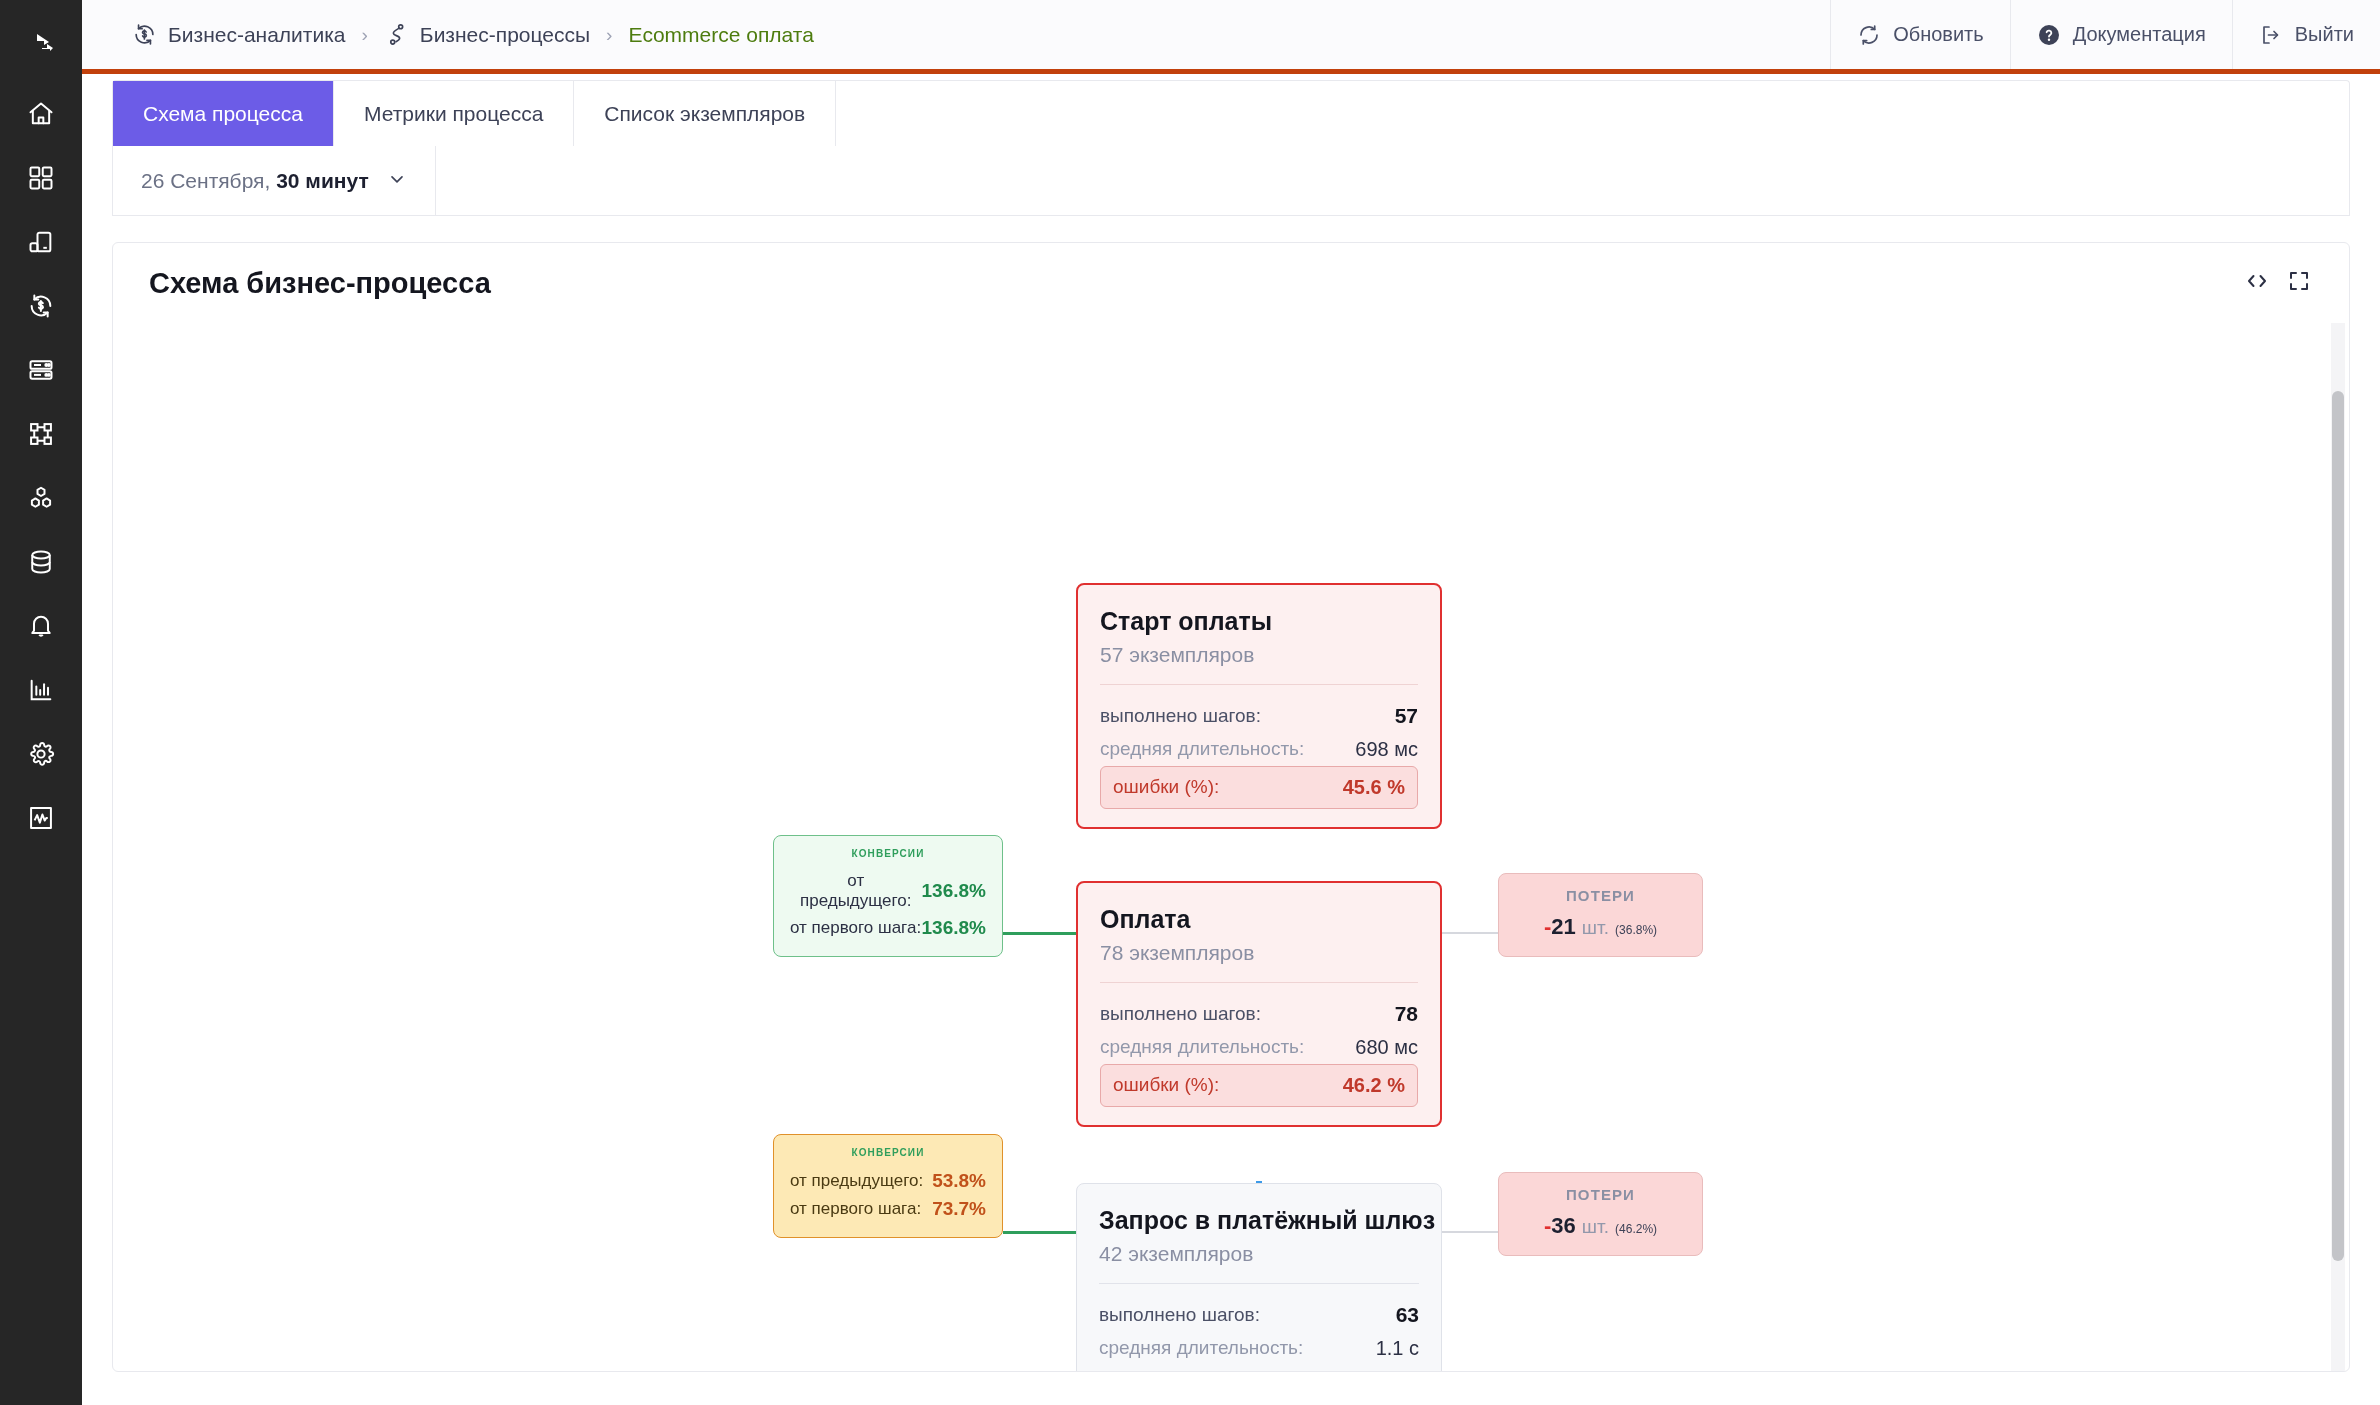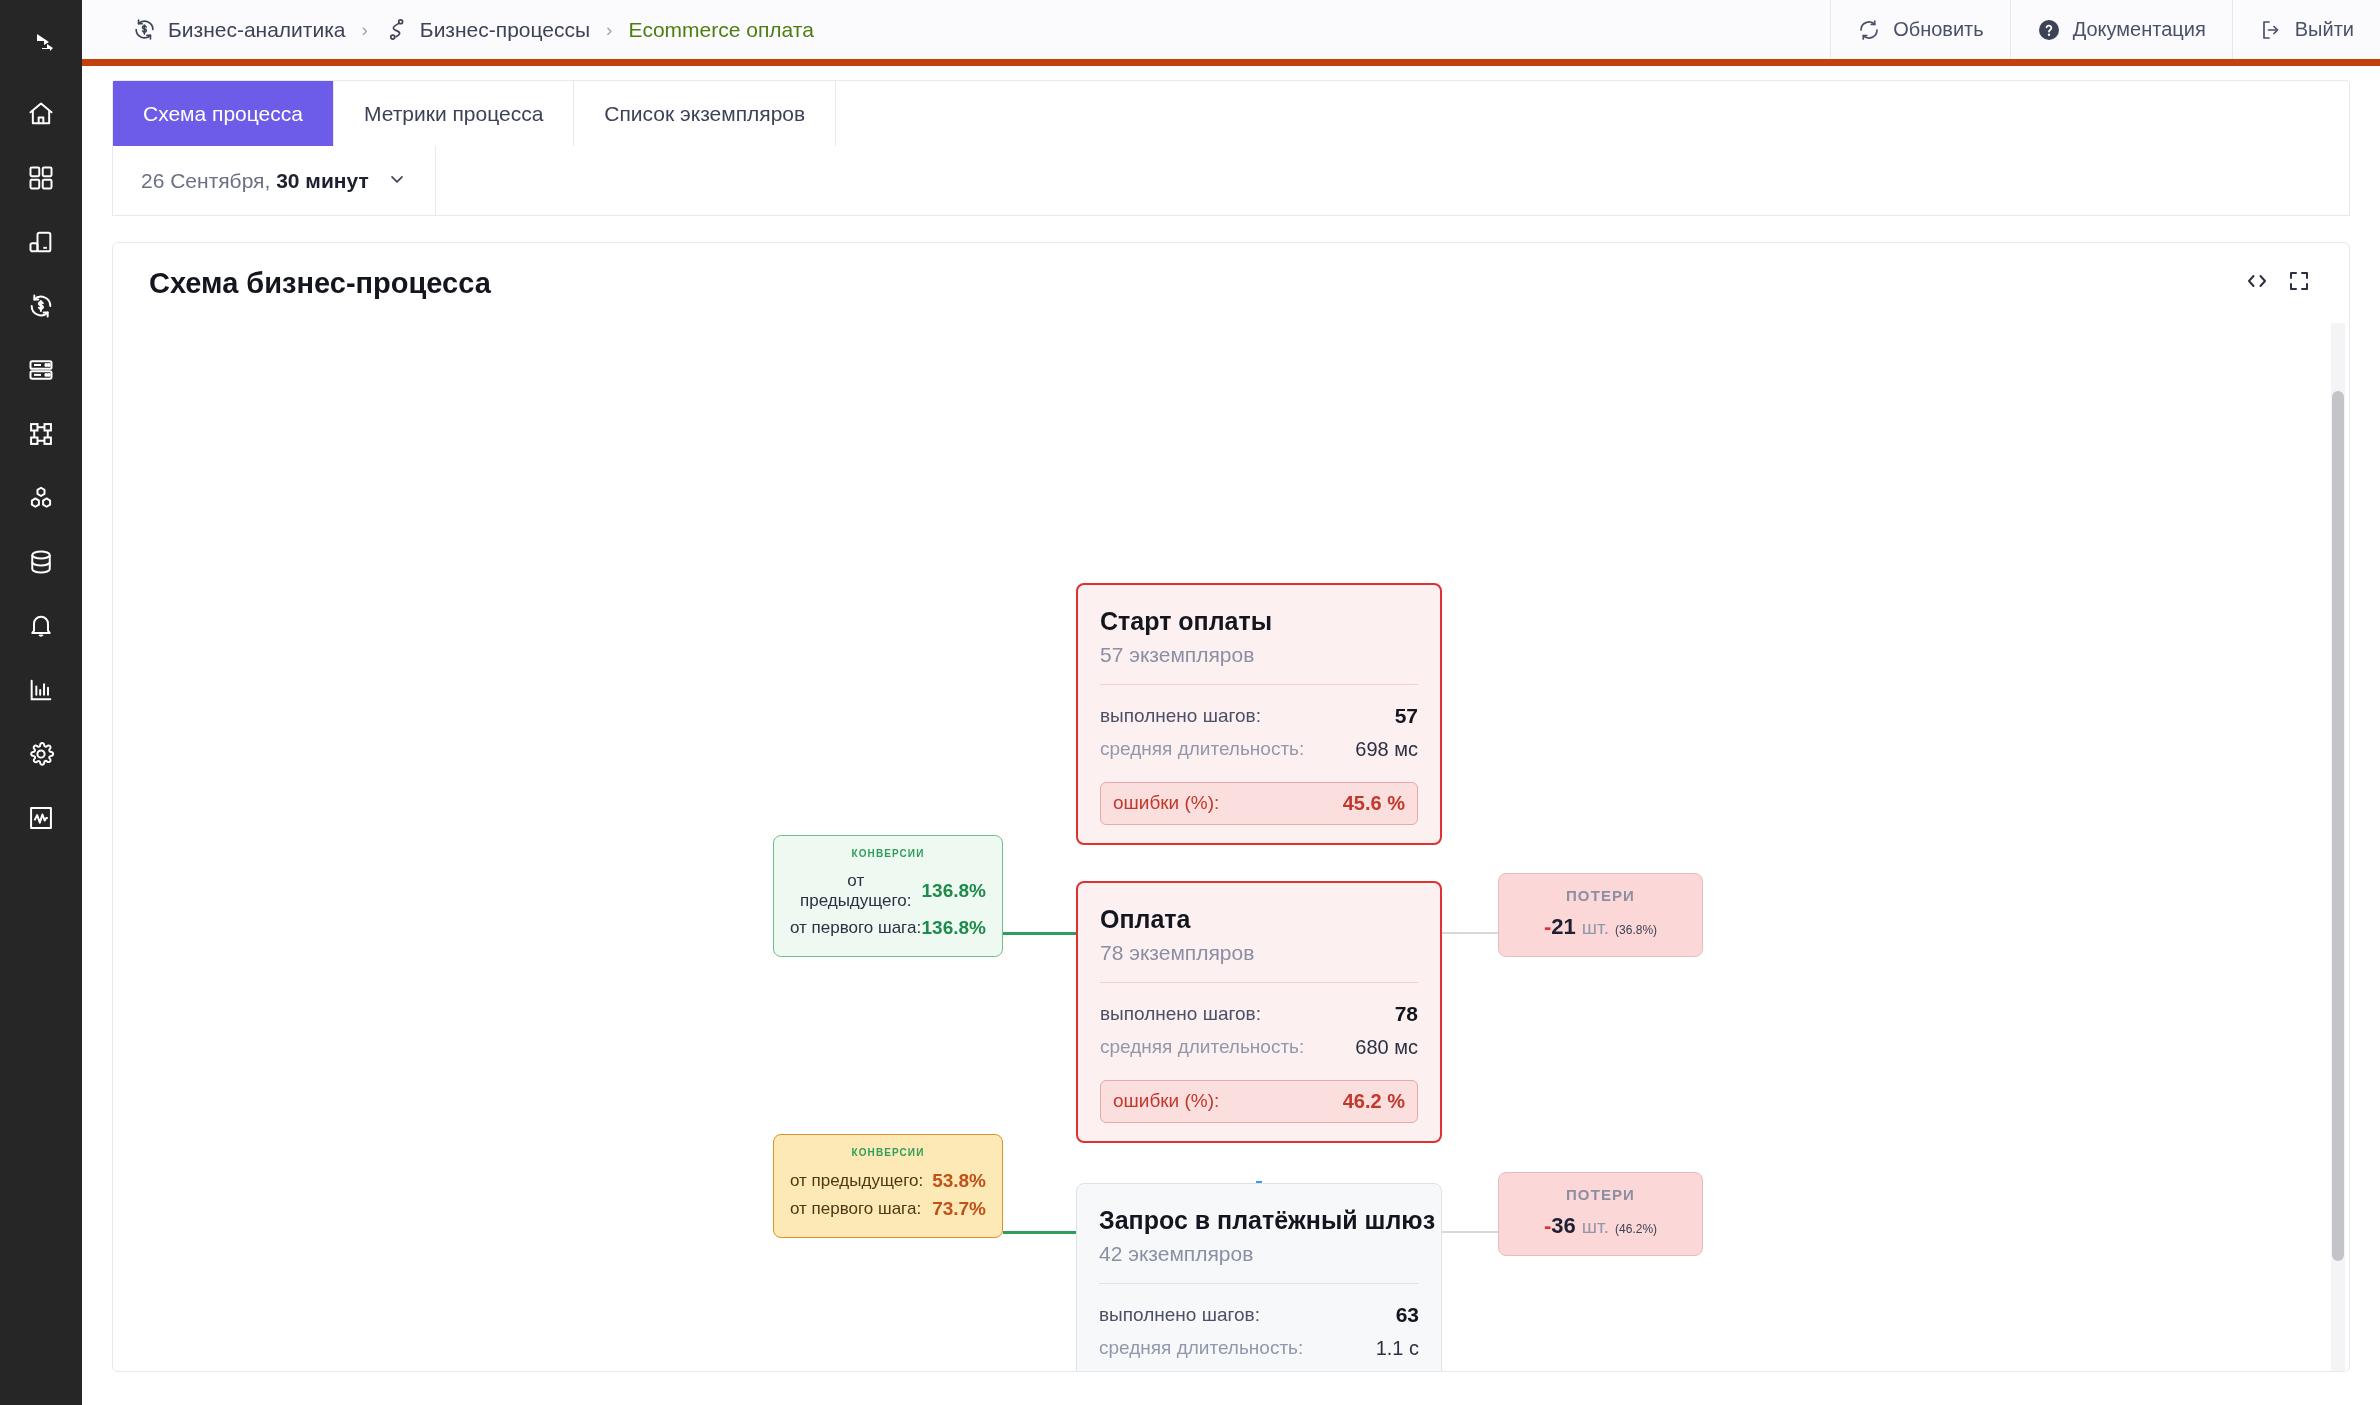--- a/index.html
+++ b/index.html
@@ -29,23 +29,23 @@
   .rail-icon {
     width: 82px; height: 64px;
     display: flex; align-items: center; justify-content: center;
     cursor: pointer;
   }
   .rail-icon svg { display: block; }
 
   
   .topbar {
     position: absolute; left: 82px; top: 0;
-    width: 2298px; height: 66px;
+    width: 2298px; height: 74px;
     background: #fbfbfd;
-    border-bottom: 7px solid #c2410c;
+    border-bottom: 5px solid #c2410c;
     display: flex; align-items: stretch; justify-content: space-between;
   }
   .crumbs {
     display: flex; align-items: center; gap: 0;
     padding-left: 50px;
   }
   .crumb {
     display: flex; align-items: center; gap: 11px;
     font-size: 21px; color: #3d4257; cursor: pointer;
   }
@@ -168,21 +168,21 @@
   .mrow {
     display: flex; align-items: center; justify-content: space-between;
     padding: 5px 0; font-size: 19px;
   }
   .mlabel { color: #4b5066; }
   .mlabel.soft { color: #9298ab; }
   .mval { color: #14161f; font-weight: 700; font-size: 21px; }
   .mval.soft { font-weight: 400; color: #2c3044; font-size: 20px; }
   .errrow {
     display: flex; align-items: center; justify-content: space-between;
-    margin-top: 16px; padding: 9px 12px;
+    margin-top: 0; padding: 9px 12px;
     background: #fbdede; border: 1px solid #e8a9a9; border-radius: 6px;
     font-size: 19px;
   }
   .errrow .el { color: #c0392b; }
   .errrow .ev { color: #c0392b; font-weight: 700; font-size: 20px; }
 
   
   .sidebox {
     position: absolute;
     border-radius: 8px;

